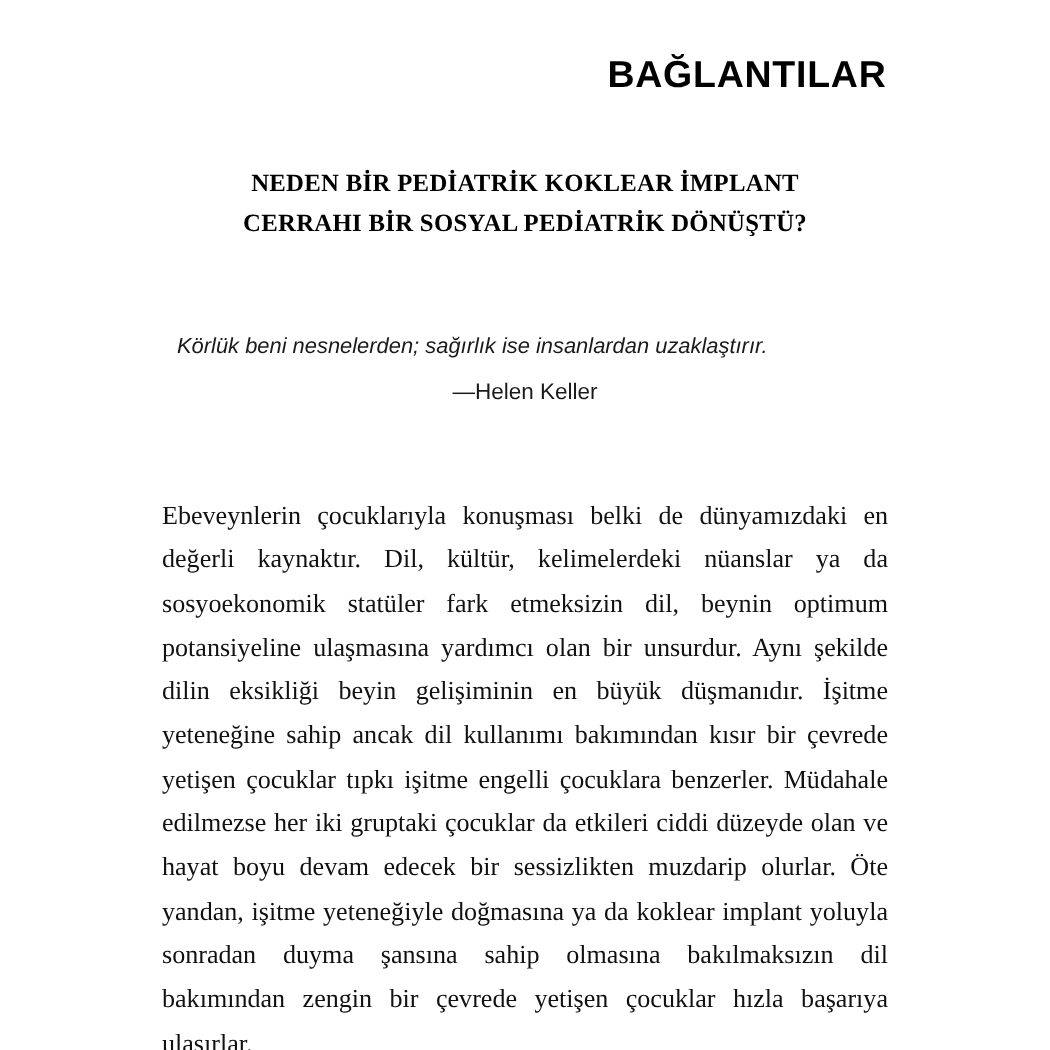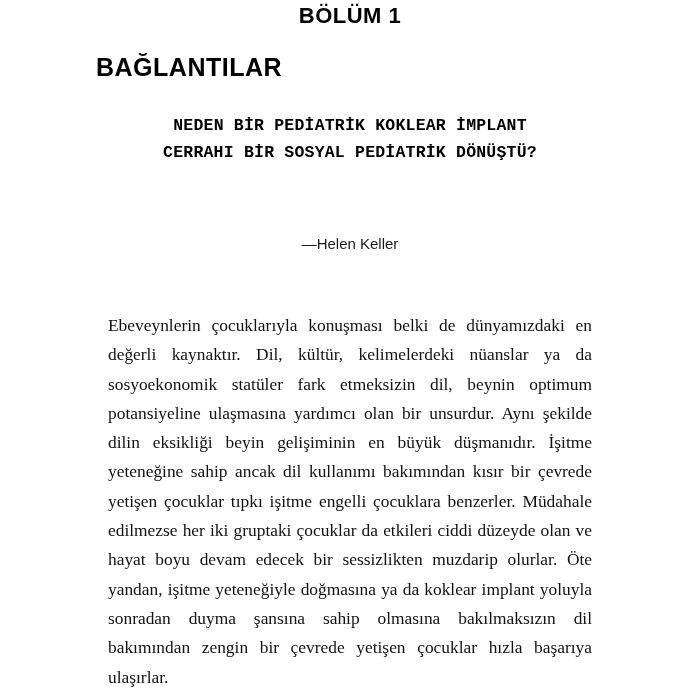--- a/index.html
+++ b/index.html
@@ -26,33 +26,33 @@
     font-family: "Liberation Sans", sans-serif;
     font-weight: bold;
     font-size: 22px;
     letter-spacing: 0.5px;
     margin: 0;
     padding-top: 2px;
     line-height: 28px;
     color: #000000;
   }
   .chapter-title {
-    text-align: left;
+    text-align: right;
     font-family: "Liberation Sans", sans-serif;
     font-weight: bold;
     font-size: 25px;
     letter-spacing: 0.5px;
-    margin: 0;
+    margin: 13px;
     padding-top: 22px;
     line-height: 30px;
     color: #000000;
   }
   .chapter-subtitle {
     text-align: center;
-    font-family: Liberation Mono, monospace;
+    font-family: Liberation Serif, serif;
     font-weight: bold;
     font-size: 16.5px;
     letter-spacing: 0.2px;
     margin: 0;
     padding-top: 30px;
     line-height: 27px;
     color: #000000;
   }
   .chapter-subtitle .line {
     display: block;
@@ -90,30 +90,30 @@
     text-indent: 0;
     hyphens: manual;
     word-spacing: 0.2px;
   }
 </style>
 </head>
 <body>
 
 <div class="page">
 
-  <h2 class="chapter-number">BÖLÜM 1</h2>
 
   <h1 class="chapter-title">BAĞLANTILAR</h1>
 
   <h3 class="chapter-subtitle">
     <span class="line">NEDEN BİR PEDİATRİK KOKLEAR İMPLANT</span>
     <span class="line">CERRAHI BİR SOSYAL PEDİATRİK DÖNÜŞTÜ?</span>
   </h3>
 
   <blockquote class="epigraph">
+    <span class="quote-text">Körlük beni nesnelerden; sağırlık ise insanlardan uzaklaştırır.</span>
     <span class="attribution">—Helen Keller</span>
   </blockquote>
 
   <div class="body-copy">
     <p>Ebeveynlerin çocuklarıyla konuşması belki de dünyamızdaki en değerli kaynaktır. Dil, kültür, kelimelerdeki nüanslar ya da sosyoekonomik statüler fark etmeksizin dil, beynin optimum potansiyeline ulaşmasına yardımcı olan bir unsurdur. Aynı şekilde dilin eksikliği beyin gelişiminin en büyük düşmanıdır. İşitme yeteneğine sahip ancak dil kullanımı bakımından kısır bir çevrede yetişen çocuklar tıpkı işitme engelli çocuklara benzerler. Müdahale edilmezse her iki gruptaki çocuklar da etkileri ciddi düzeyde olan ve hayat boyu devam edecek bir sessizlikten muzdarip olurlar. Öte yandan, işitme yeteneğiyle doğmasına ya da koklear implant yoluyla sonradan duyma şansına sahip olmasına bakılmaksızın dil bakımından zengin bir çevrede yetişen çocuklar hızla başarıya ulaşırlar.</p>
   </div>
 
 </div>
 
 </body></html>

